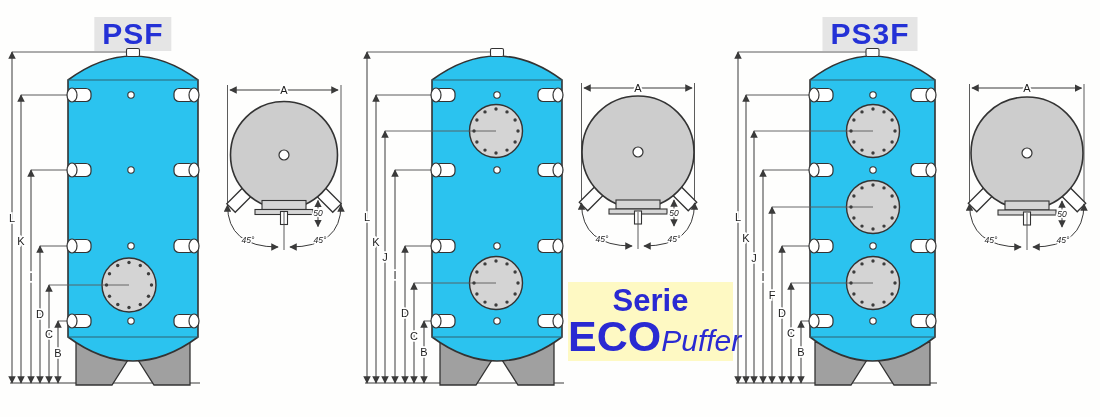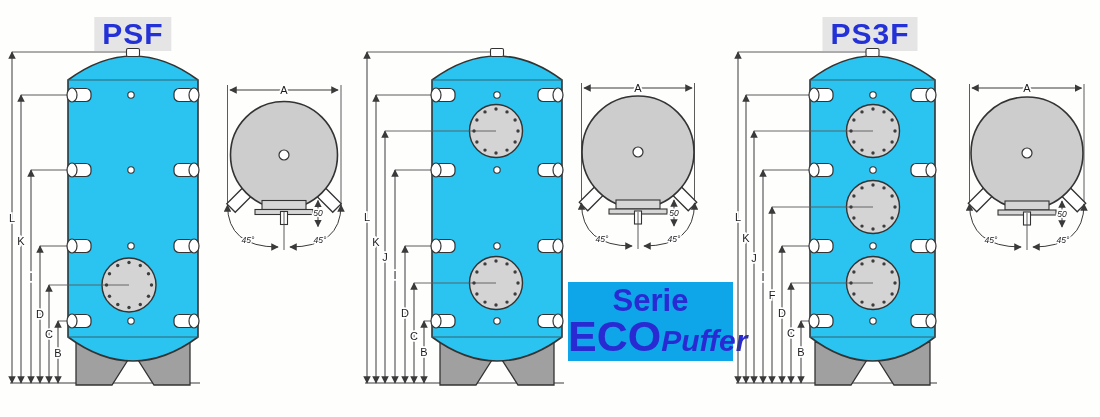--- a/index.html
+++ b/index.html
@@ -7,26 +7,26 @@
     position:relative;width:1100px;height:417px;background:#fefefd;
     font-family:"Liberation Sans", sans-serif;overflow:hidden;
   }
   .panel-title{
     position:absolute;top:5px;transform:translateX(-50%);
     font-size:30px;font-weight:bold;color:#2431d6;
     background:#e5e5e5;padding:0 8px;line-height:34px;letter-spacing:1px;margin-top:12px;
   }
   .brand{
     position:absolute;left:568px;top:282px;width:165px;text-align:center;
-    color:#2a2ad2;background:#0ea5e9;padding:2px 0;
+    color:#2a2ad2;background:#fef9c3;padding:2px 0;
   }
   .brand .line1{font-size:31px;font-weight:bold;line-height:34px;}
   .brand .line2{font-size:31px;line-height:36px;white-space:nowrap;}
   .brand .eco{font-weight:bold;font-size:43px;}
-  .brand .puffer{font-weight:bold;font-style:italic;font-size:30px;}
+  .brand .puffer{font-weight:normal;font-style:italic;font-size:30px;}
   svg{position:absolute;left:0;top:0;}
   .dimline{stroke:#3a3a3a;stroke-width:1;fill:none;}
   .extline{stroke:#4a4a4a;stroke-width:0.9;fill:none;}
   .leader{stroke:#5a5a5a;stroke-width:0.9;fill:none;}
   .tankbody{fill:#2bc3ef;stroke:#333333;stroke-width:1.6;}
   .seam{stroke:#2e6475;stroke-width:1.1;fill:none;}
   .foot{fill:#a0a0a0;stroke:#333333;stroke-width:1.3;}
   .port{fill:#ffffff;stroke:#333333;stroke-width:1.2;}
   .vent{fill:#ffffff;stroke:#333333;stroke-width:1.1;}
   .flange{fill:#d4d4d4;stroke:#333333;stroke-width:1.4;}

